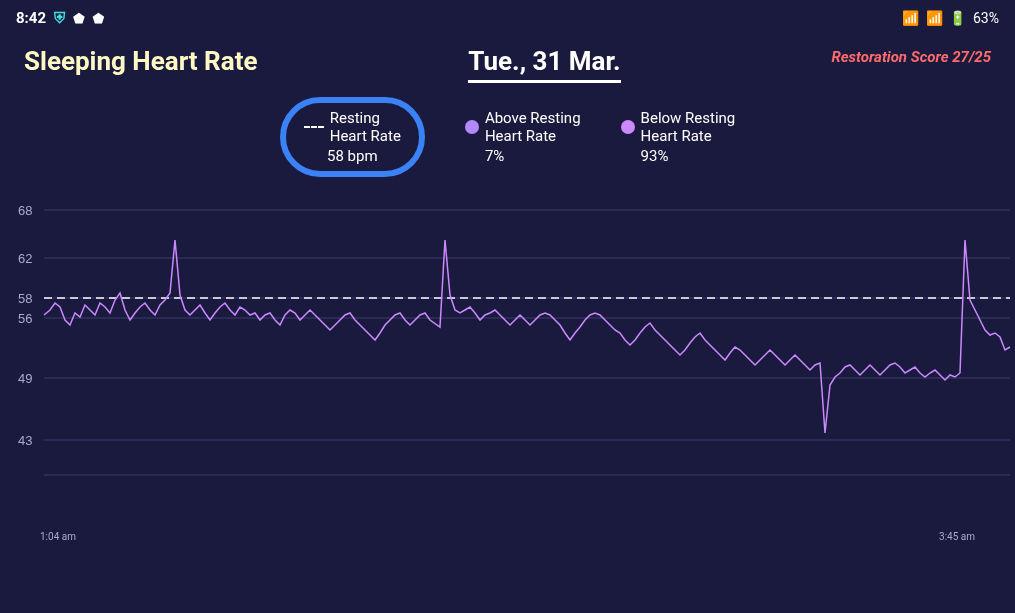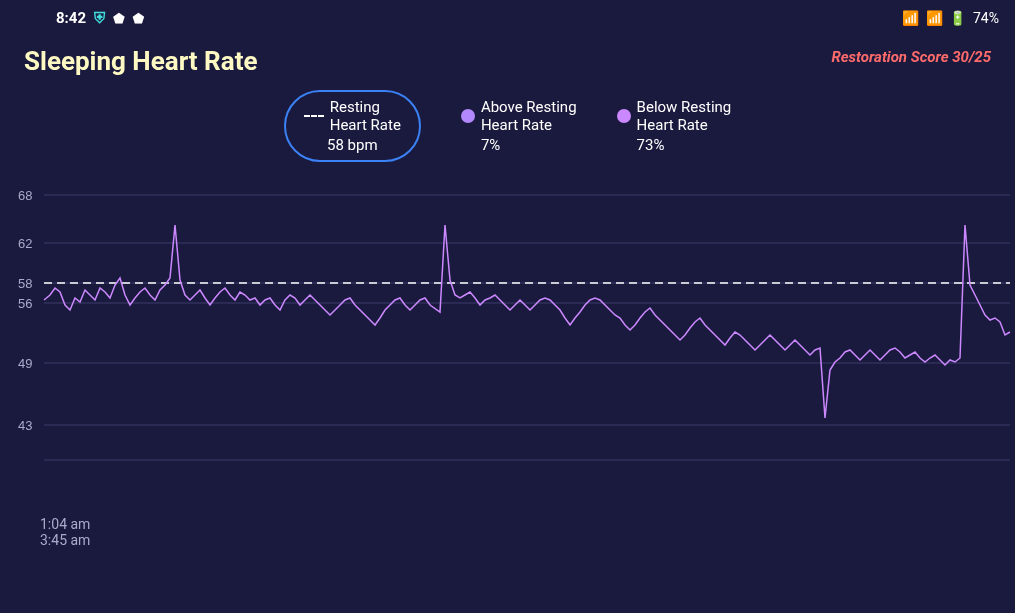--- a/index.html
+++ b/index.html
@@ -21,21 +21,20 @@
       padding: 6px 16px;
       height: 36px;
       background: #1a1a3e;
     }
     .status-left {
       display: flex;
       align-items: center;
       gap: 8px;
       font-size: 15px;
       font-weight: bold;
-      margin-left: 40px;
     }
     .status-right {
       display: flex;
       align-items: center;
       gap: 6px;
       font-size: 14px;
     }
 
     
     .header {
@@ -81,21 +80,21 @@
       justify-content: center;
       gap: 40px;
       padding: 14px 0 8px 0;
     }
     .legend-item {
       display: flex;
       flex-direction: column;
       align-items: flex-start;
     }
     .legend-item.resting {
-      border: 2px solid #3b82f6;
+      border: 6px solid #3b82f6;
       border-radius: 50px;
       padding: 6px 18px;
       align-items: center;
     }
     .legend-dot {
       width: 14px;
       height: 14px;
       border-radius: 50%;
       display: inline-block;
       margin-right: 6px;
@@ -132,23 +131,22 @@
     .chart-svg {
       width: 100%;
       height: 100%;
     }
 
     
     .time-axis {
       display: flex;
       justify-content: space-between;
       padding: 6px 40px 0 40px;
-      font-size: 14px;
+      font-size: 10px;
       color: #aaaacc;
-      flex-direction: column;
     }
 
     .y-label {
       fill: #aaaacc;
       font-size: 13px;
       font-family: Arial, sans-serif;
     }
     .grid-line {
       stroke: #3a3a6a;
       stroke-width: 1;
@@ -171,34 +169,35 @@
   <div class="status-left">
     <span>8:42</span>
     <span style="color:#4dd;">⛨</span>
     <span style="font-size:13px;">⬟</span>
     <span style="font-size:13px;">⬟</span>
   </div>
   <div class="status-right">
     <span>📶</span>
     <span>📶</span>
     <span>🔋</span>
-    <span>74%</span>
+    <span>63%</span>
   </div>
 </div>
 
 <div class="header">
   <div>
     <div class="title">Sleeping Heart Rate</div>
   </div>
   <div class="date-section">
+    <div class="date-label">Tue., 31 Mar.</div>
     <div class="date-underline"></div>
   </div>
   <div class="stats-section">
     <div class="stats-text">
-      <div>Restoration Score 30/25</div>
+      <div>Restoration Score 27/25</div>
     </div>
   </div>
 </div>
 
 <div class="legend">
   <div class="legend-item resting">
     <div class="legend-row">
       <span class="resting-dash"></span>
       <span class="legend-label">Resting<br>Heart Rate</span>
     </div>
@@ -209,21 +208,21 @@
       <span class="legend-dot" style="background:#b388ff;"></span>
       <span class="legend-label">Above Resting<br>Heart Rate</span>
     </div>
     <div class="legend-value" style="padding-left:20px;">7%</div>
   </div>
   <div class="legend-item">
     <div class="legend-row">
       <span class="legend-dot" style="background:#cc88ff;"></span>
       <span class="legend-label">Below Resting<br>Heart Rate</span>
     </div>
-    <div class="legend-value" style="padding-left:20px;">73%</div>
+    <div class="legend-value" style="padding-left:20px;">93%</div>
   </div>
 </div>
 
 <div class="chart-container">
   <svg class="chart-svg" viewBox="0 0 1015 340" preserveAspectRatio="none">
 
     <text class="y-label" x="18" y="30">68</text>
     <text class="y-label" x="18" y="78">62</text>
     <text class="y-label" x="18" y="118">58</text>
     <text class="y-label" x="18" y="138">56</text>

